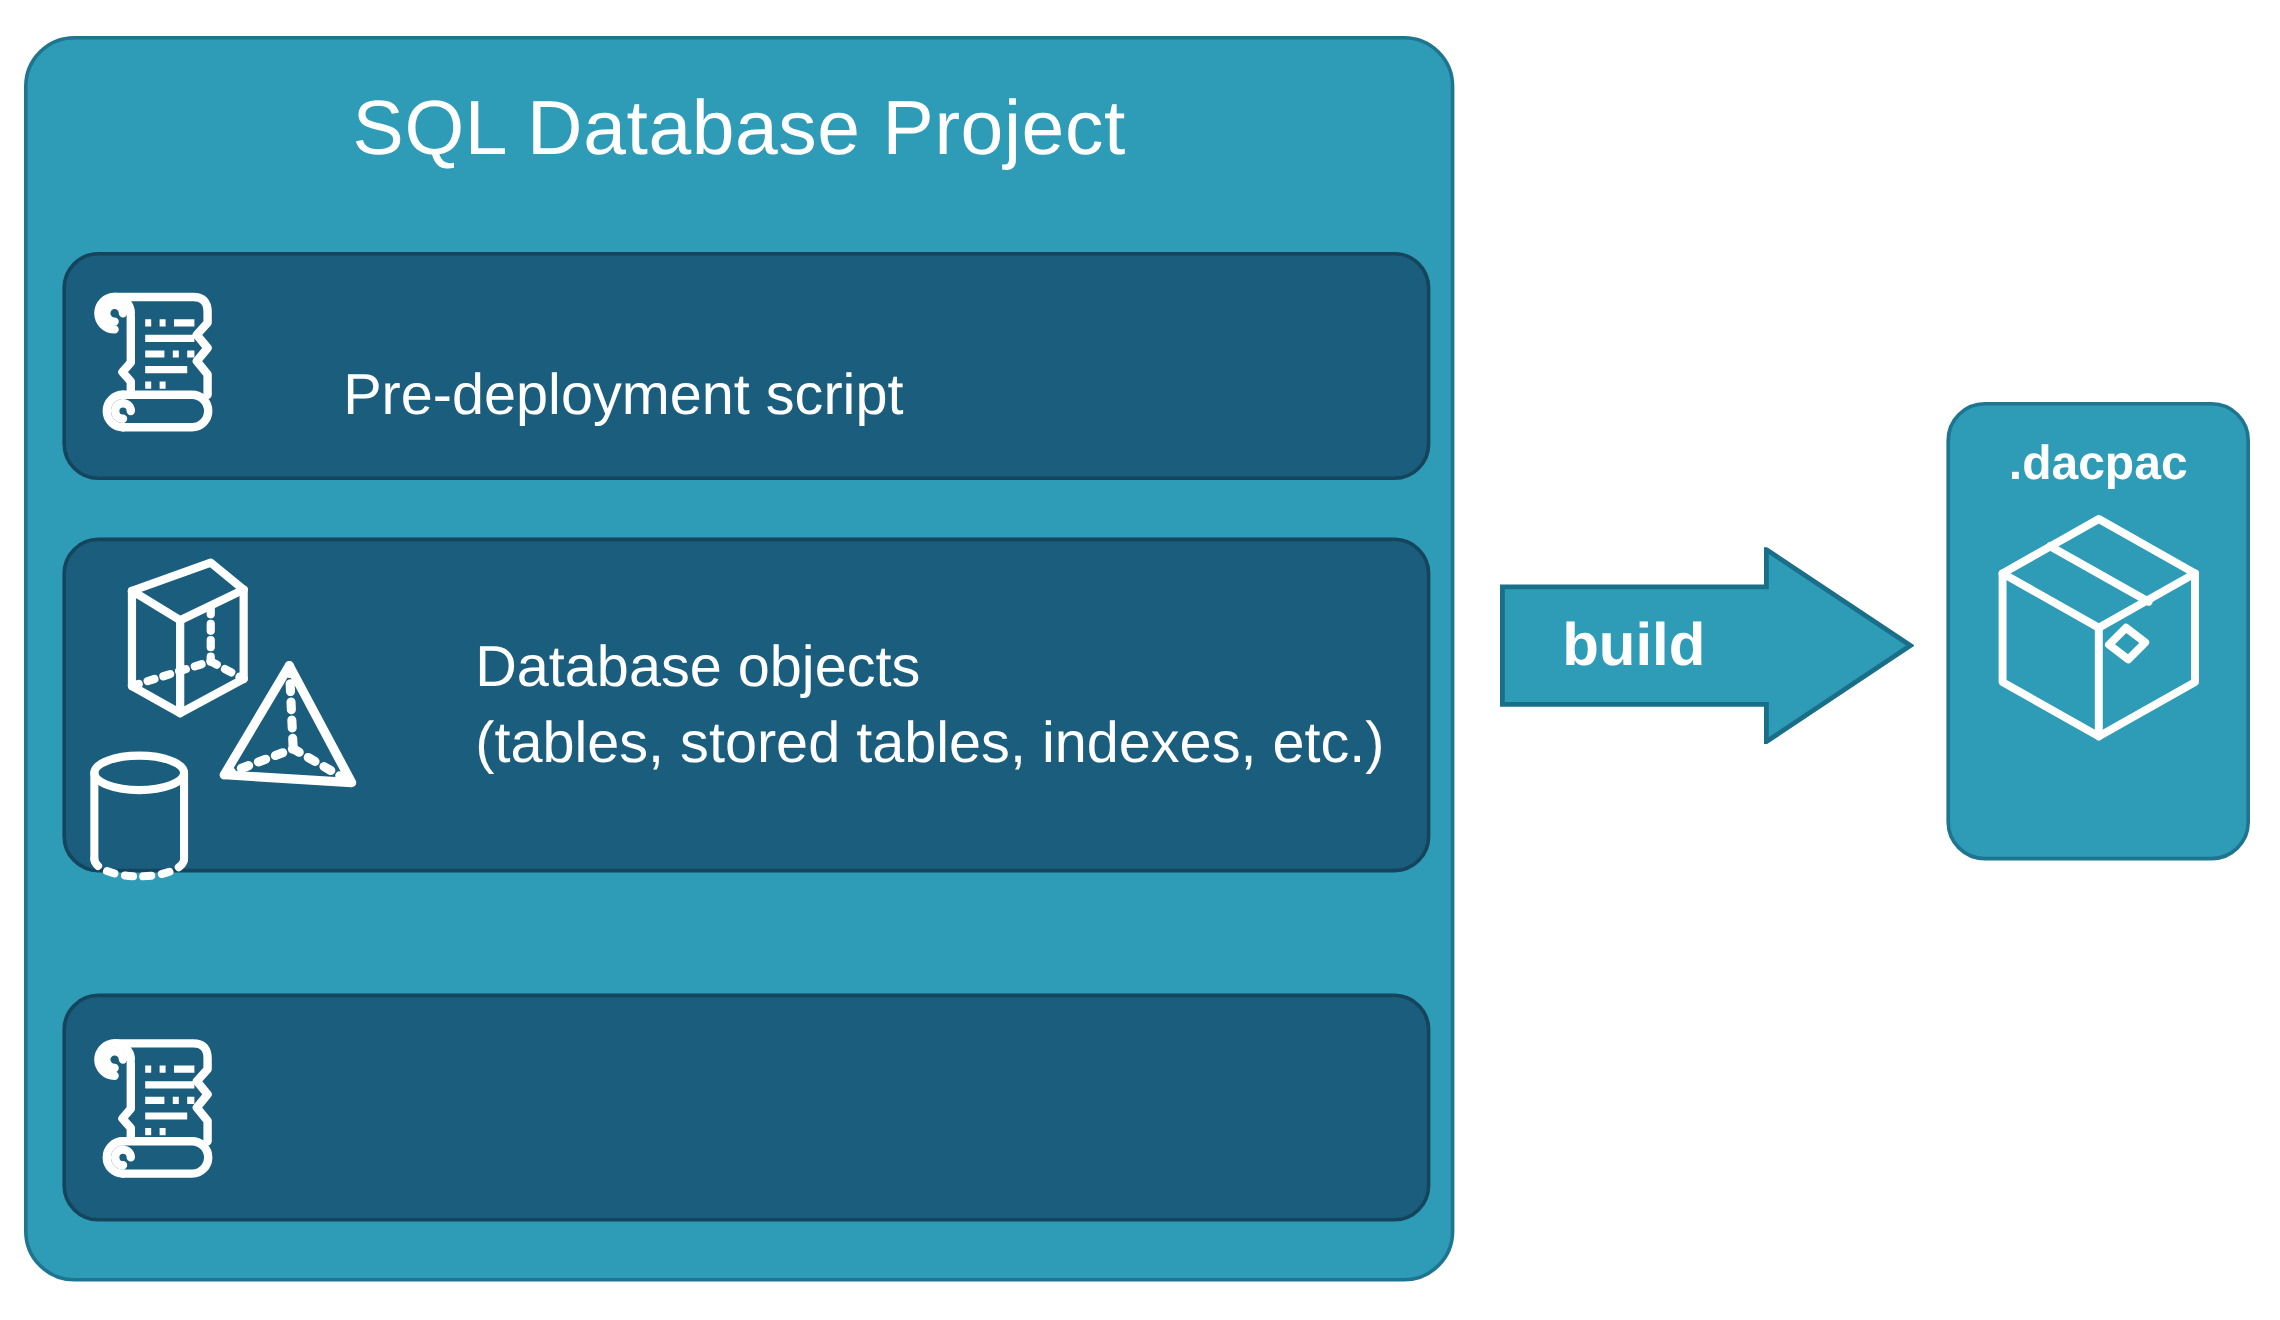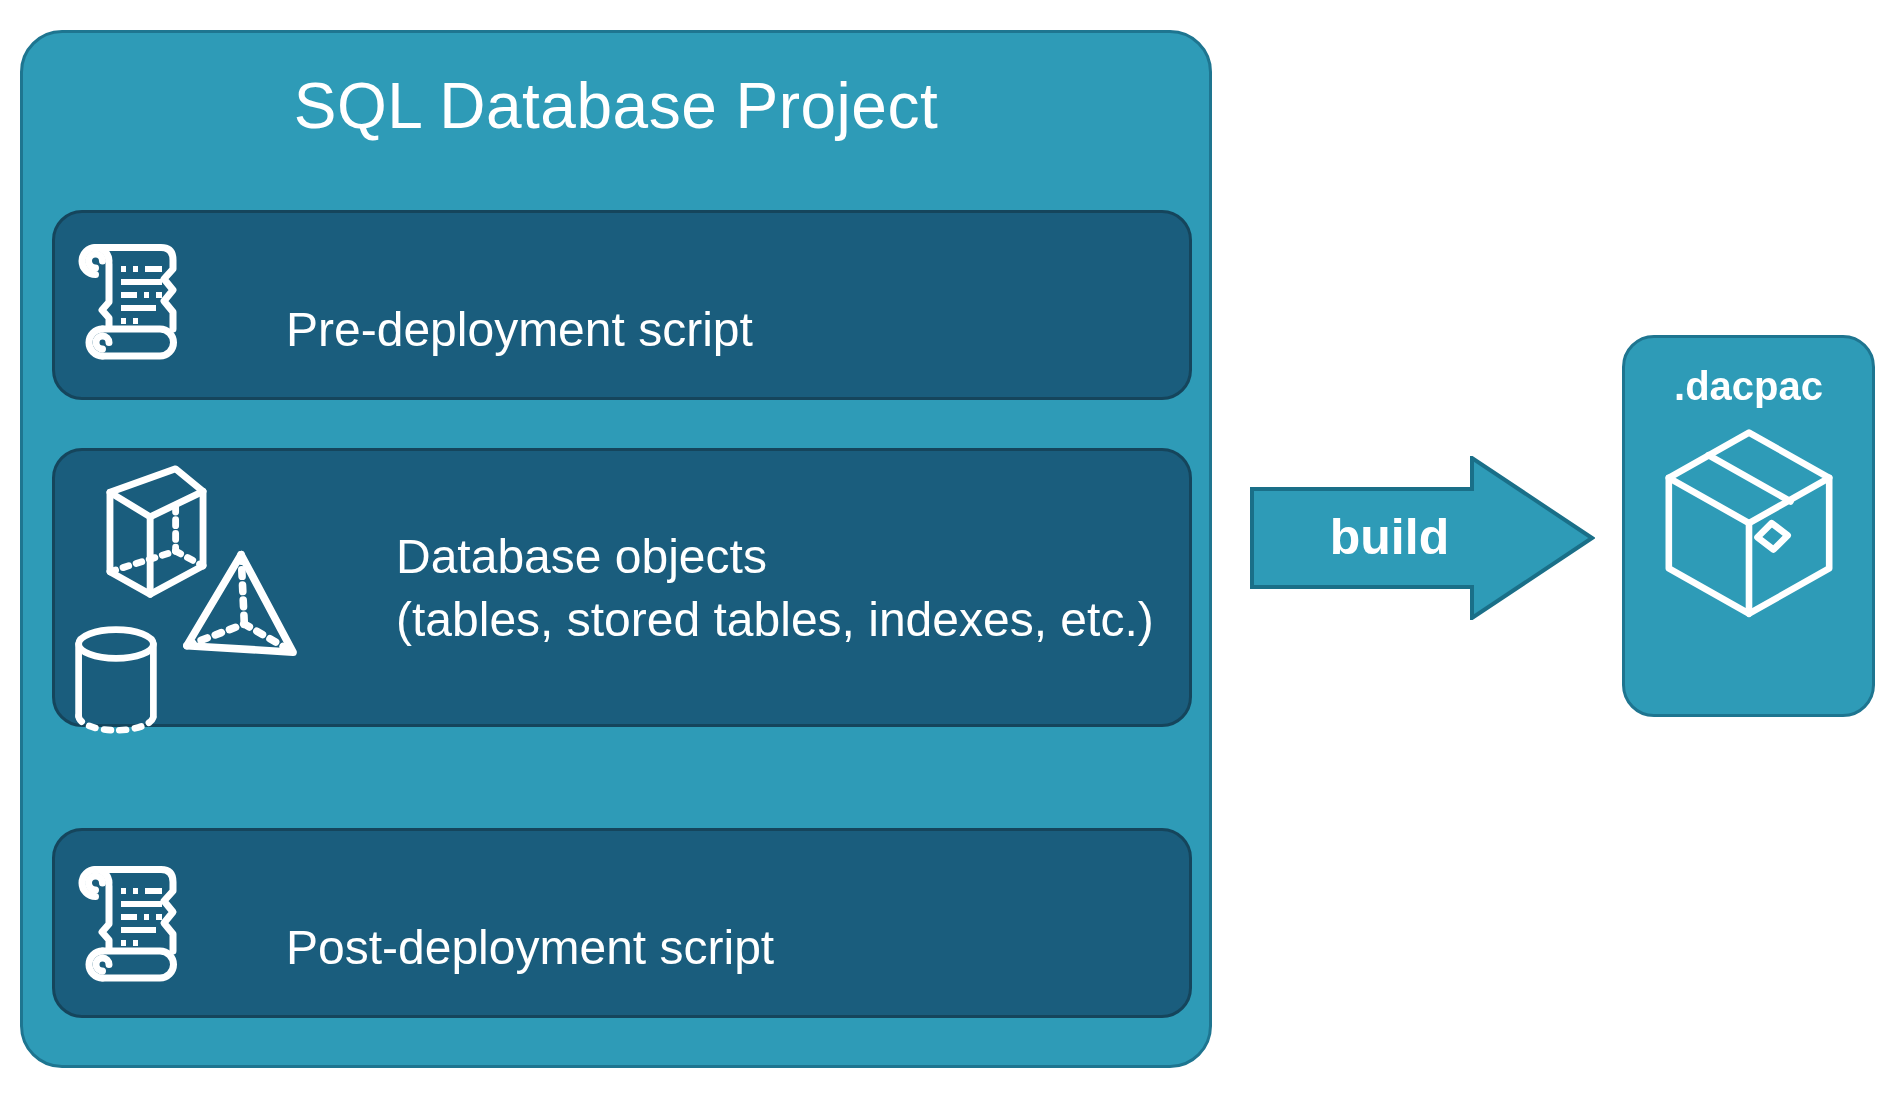--- a/index.html
+++ b/index.html
@@ -35,21 +35,21 @@
   .panel-1 .panel-label,.panel-3 .panel-label{left:231px;top:0;margin-top:24px;}
   .panel-2 .panel-label{left:341px;top:0;}
 
   .icon-svg{display:block;}
 
   
   .build-arrow-svg{left:1250px;top:456px;}
   .build-label{
     left:1250px;top:487px;width:223px;height:100px;
     display:flex;align-items:center;justify-content:center;
-    color:#ffffff;font-size:50px;font-weight:700;padding-left:28px;
+    color:#ffffff;font-size:50px;font-weight:700;
   }
 
   
   .artifact-box{
     left:1622px;top:335px;width:253px;height:382px;
     background:#2E9BB7;border:3px solid #1E7590;border-radius:32px;
     box-sizing:border-box;text-align:center;
   }
   .artifact-label{
     margin-top:26px;color:#ffffff;font-size:40px;font-weight:700;
@@ -124,23 +124,20 @@
       <path d="M26.5 90 A13.5 13.5 0 0 0 26.5 117"></path>
       <path d="M33 103.5 A6.5 6.5 0 1 0 26.5 110"></path>
       <g stroke-width="6" stroke-linecap="butt">
         <line x1="45" y1="30" x2="86" y2="30" stroke-dasharray="5 7 5 7 40"></line>
         <line x1="45" y1="43" x2="86" y2="43"></line>
         <line x1="45" y1="56" x2="86" y2="56" stroke-dasharray="16 7 5 7 30"></line>
         <line x1="45" y1="69" x2="80" y2="69"></line>
         <line x1="45" y1="82" x2="68" y2="82" stroke-dasharray="5 7"></line>
       </g>
     </svg>
-    <div class="abs panel-label">
-      <span>Post-deployment script</span>
-    </div>
   </div>
 
 </div>
 
 <svg class="abs build-arrow-svg" width="345" height="164" viewBox="0 0 345 164">
   <polygon points="2,33 222,33 222,2 342,82 222,162 222,131 2,131" fill="#2E9BB7" stroke="#1A6F88" stroke-width="4" stroke-linejoin="miter"></polygon>
 </svg>
 <div class="abs build-label">build</div>
 
 <div class="abs artifact-box">

